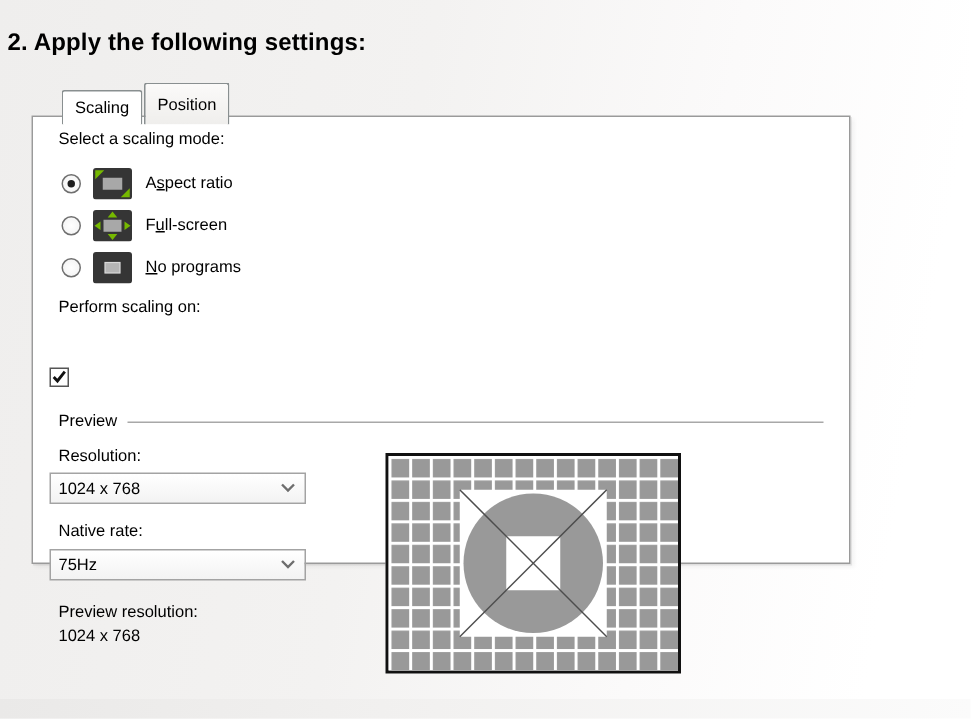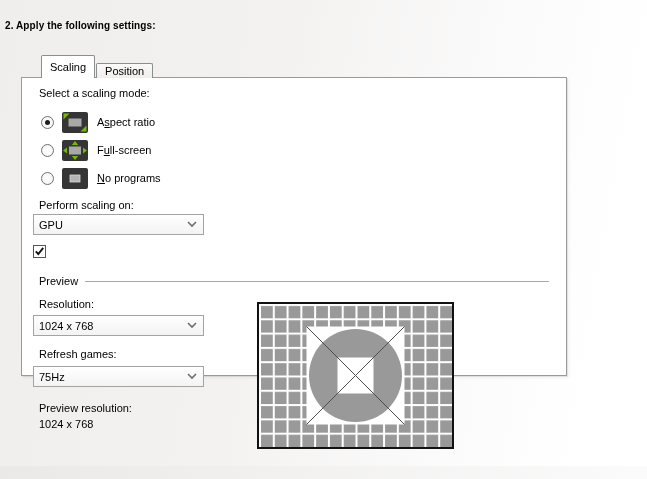--- a/index.html
+++ b/index.html
@@ -11,26 +11,26 @@
     color:#000;
     background:linear-gradient(100deg,#efeeed 0%,#f3f2f1 40%,#fbfafa 68%,#ffffff 90%);
     overflow:hidden;
   }
   .footer-band {
     position:absolute; left:0; bottom:0; width:647px; height:13px;
     background:linear-gradient(to right,#eae9e8 0%,#f2f1f0 45%,#fbfbfb 100%);
   }
   .heading {
     position:absolute; left:5px; top:20px;
-    font-size:10px; font-weight:bold; letter-spacing:.1px;
+    font-size:16px; font-weight:bold; letter-spacing:.1px;
   }
   
   .tab-strip { position:absolute; left:21px; top:55px; display:flex; align-items:flex-end; z-index:3;padding-left:20px; }
   .tab {
-    height:15px; padding:0 8px; display:flex; align-items:center; justify-content:center;
+    height:28px; padding:0 8px; display:flex; align-items:center; justify-content:center;
     border:1px solid #898f90; border-bottom:none; border-radius:2px 2px 0 0;
     background:linear-gradient(#fbfaf9,#efeeec); cursor:default; margin-right:1px;
   }
   .tab.active {
     height:23px; background:#ffffff; position:relative; z-index:4;
   }
   
   .panel {
     position:absolute; left:21px; top:77px; width:546px; height:299px;
     background:#fff; border:1px solid #9a9a9a;
@@ -123,28 +123,20 @@
     <span class="radio"></span>
     <svg class="mode-icon" viewBox="0 0 26 21">
       <rect x="0" y="0" width="26" height="21" rx="2" fill="#353535"></rect>
       <rect x="8" y="7" width="10" height="7" fill="#b5b5b5" stroke="#d9d9d9" stroke-width="0.8"></rect>
     </svg>
     <span class="opt-label"><span></span><u>N</u><span>o programs</span></span>
   </div>
 
   <div class="abs field-label" style="left:17px; top:121px;">Perform scaling on:</div>
 
-  <div class="combo" style="left:11px; top:136px;">
-    <span>GPU</span>
-    <span class="chev">
-      <svg width="10" height="7" viewBox="0 0 10 7">
-          <polyline points="1,1 5,5 9,1" fill="none" stroke="#6e6e6e" stroke-width="1.6"></polyline>
-        </svg>
-    </span>
-  </div>
 
   <div class="check-row" style="top:167px;">
     <span class="checkbox">
       <svg width="11" height="11" viewBox="0 0 11 11">
         <path d="M1.8,5.4 L4.3,8 L9.2,1.8" fill="none" stroke="#111" stroke-width="1.9"></path>
       </svg>
     </span>
   </div>
 
   <div class="group-head" style="top:197px;">
@@ -156,21 +148,21 @@
 
   <div class="combo" style="left:11px; top:237px;">
     <span>1024 x 768</span>
     <span class="chev">
       <svg width="10" height="7" viewBox="0 0 10 7">
           <polyline points="1,1 5,5 9,1" fill="none" stroke="#6e6e6e" stroke-width="1.6"></polyline>
         </svg>
     </span>
   </div>
 
-  <div class="abs field-label" style="left:17px; top:270px;">Refresh games:</div>
+  <div class="abs field-label" style="left:17px; top:270px;">Native rate:</div>
 
   <div class="combo" style="left:11px; top:288px;">
     <span>75Hz</span>
     <span class="chev">
       <svg width="10" height="7" viewBox="0 0 10 7">
           <polyline points="1,1 5,5 9,1" fill="none" stroke="#6e6e6e" stroke-width="1.6"></polyline>
         </svg>
     </span>
   </div>
 

